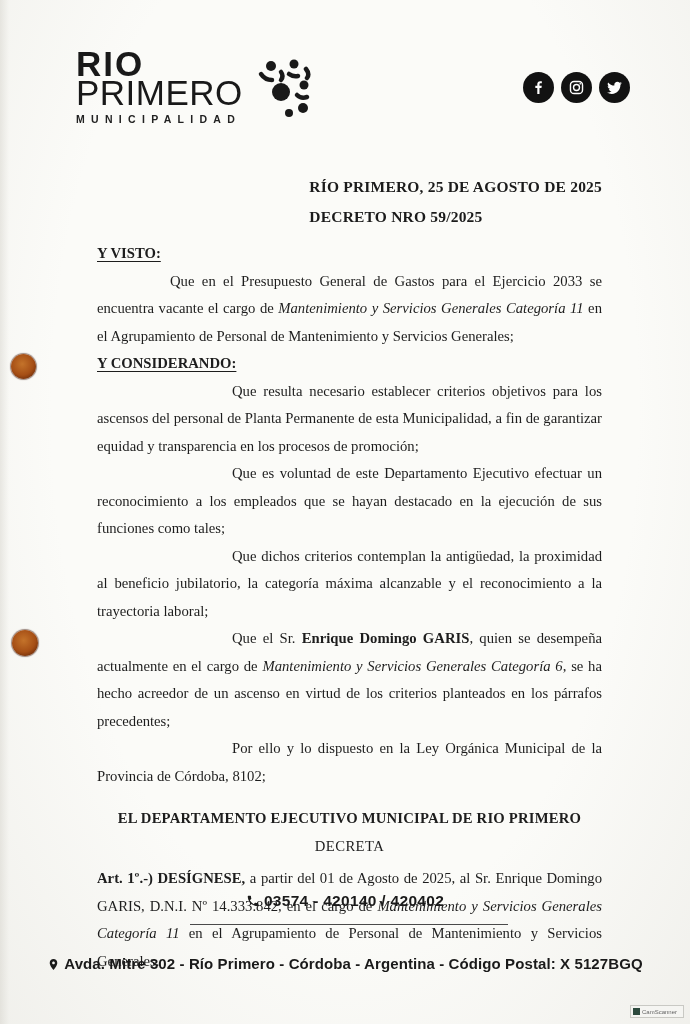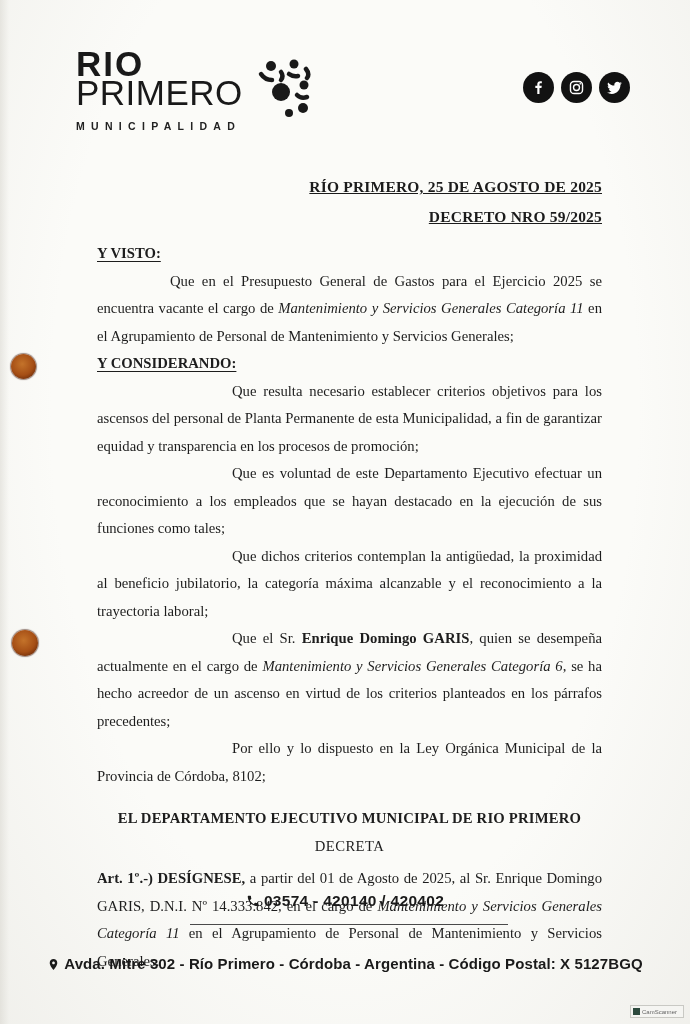--- a/index.html
+++ b/index.html
@@ -12,29 +12,29 @@
       #fbfbf8;
     overflow:hidden;
     font-family:"Liberation Serif", serif;
     color:#1e1e1e;
   }
 
   
   .logo { position:absolute; left:76px; top:50px; color:#191919; font-family:"Liberation Sans", sans-serif; }
   .logo-l1 { font-size:35px; font-weight:800; letter-spacing:2px; line-height:27px; }
   .logo-l2 { font-size:35px; font-weight:400; letter-spacing:0.5px; line-height:31px; }
-  .logo-tag { font-size:10.5px; font-weight:600; letter-spacing:6.3px; margin-top:12px; color:#222; }
+  .logo-tag { font-size:10.5px; font-weight:600; letter-spacing:6.3px; margin-top:5px; color:#222; }
   .logo-icon { position:absolute; left:256px; top:55px; }
 
   .social { position:absolute; right:60px; top:72px; display:flex; gap:7px; }
   .social-c { width:31px; height:31px; border-radius:50%; background:#121212; display:flex; align-items:center; justify-content:center; }
   .social-c svg { display:block; }
 
   
-  .datehead { position:absolute; right:88px; top:172px; text-align:right; font-weight:bold; font-size:15.5px; line-height:30px; letter-spacing:.2px; color:#1b1b1b;text-decoration:underline; }
+  .datehead { position:absolute; right:88px; top:172px; font-weight:bold; font-size:15.5px; line-height:30px; letter-spacing:.2px; color:#1b1b1b; }
 
   
   .doc { position:absolute; left:97px; top:240px; width:505px; font-size:14.7px; line-height:27.5px; text-align:justify; color:#1d1d1d; }
   .sec-h { font-weight:bold; text-decoration:underline; text-underline-offset:3px; text-align:left; }
   .p-ind { text-indent:73px; }
   .p-deep { text-indent:135px; }
   .it { font-style:italic; }
   .bd { font-weight:bold; }
   .center-h { text-align:center; font-weight:bold; margin-top:15px; letter-spacing:.2px; }
   .center-h2 { text-align:center; font-weight:normal; margin-bottom:5px; letter-spacing:.4px; }
@@ -106,21 +106,21 @@
 
   <div class="datehead">
     <div>RÍO PRIMERO, 25 DE AGOSTO DE 2025</div>
     <div>DECRETO NRO 59/2025</div>
   </div>
 
   <div class="doc">
 
     <div class="sec-h">Y VISTO:</div>
 
-    <p class="p-ind"><span>Que en el Presupuesto General de Gastos para el Ejercicio 2025 se encuentra vacante el cargo de </span><span class="it">Mantenimiento y Servicios Generales Categoría 11</span><span> en el Agrupamiento de Personal de Mantenimiento y Servicios Generales;</span></p>
+    <p class="p-ind"><span>Que en el Presupuesto General de Gastos para el Ejercicio 2033 se encuentra vacante el cargo de </span><span class="it">Mantenimiento y Servicios Generales Categoría 11</span><span> en el Agrupamiento de Personal de Mantenimiento y Servicios Generales;</span></p>
 
     <div class="sec-h">Y CONSIDERANDO:</div>
 
     <p class="p-deep">Que resulta necesario establecer criterios objetivos para los ascensos del personal de Planta Permanente de esta Municipalidad, a fin de garantizar equidad y transparencia en los procesos de promoción;</p>
 
     <p class="p-deep">Que es voluntad de este Departamento Ejecutivo efectuar un reconocimiento a los empleados que se hayan destacado en la ejecución de sus funciones como tales;</p>
 
     <p class="p-deep">Que dichos criterios contemplan la antigüedad, la proximidad al beneficio jubilatorio, la categoría máxima alcanzable y el reconocimiento a la trayectoria laboral;</p>
 
     <p class="p-deep"><span>Que el Sr. </span><span class="bd">Enrique Domingo GARIS</span><span>, quien se desempeña actualmente en el cargo de </span><span class="it">Mantenimiento y Servicios Generales Categoría 6</span><span>, se ha hecho acreedor de un ascenso en virtud de los criterios planteados en los párrafos precedentes;</span></p>

